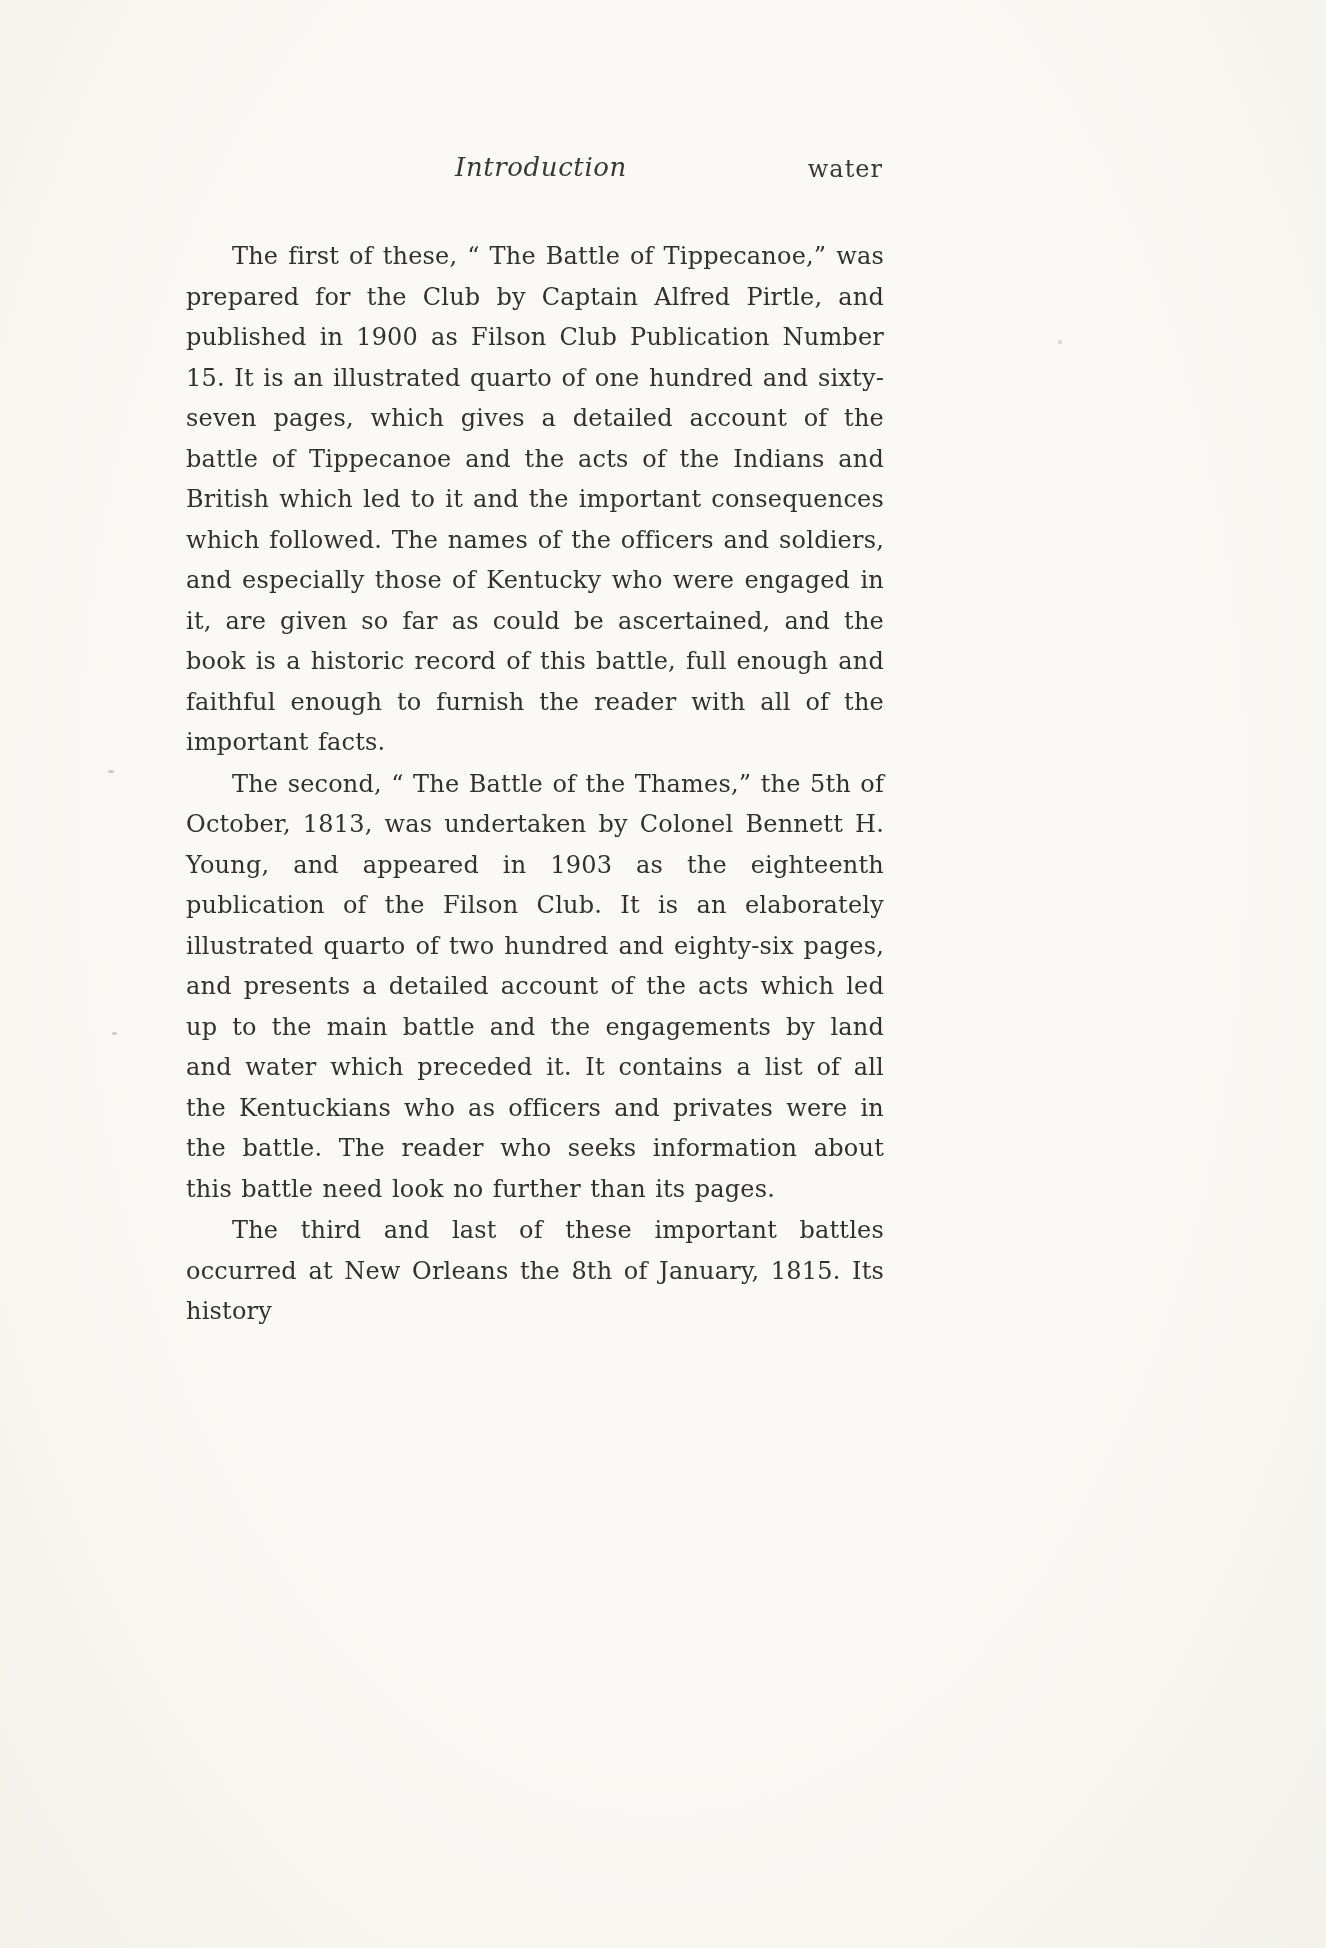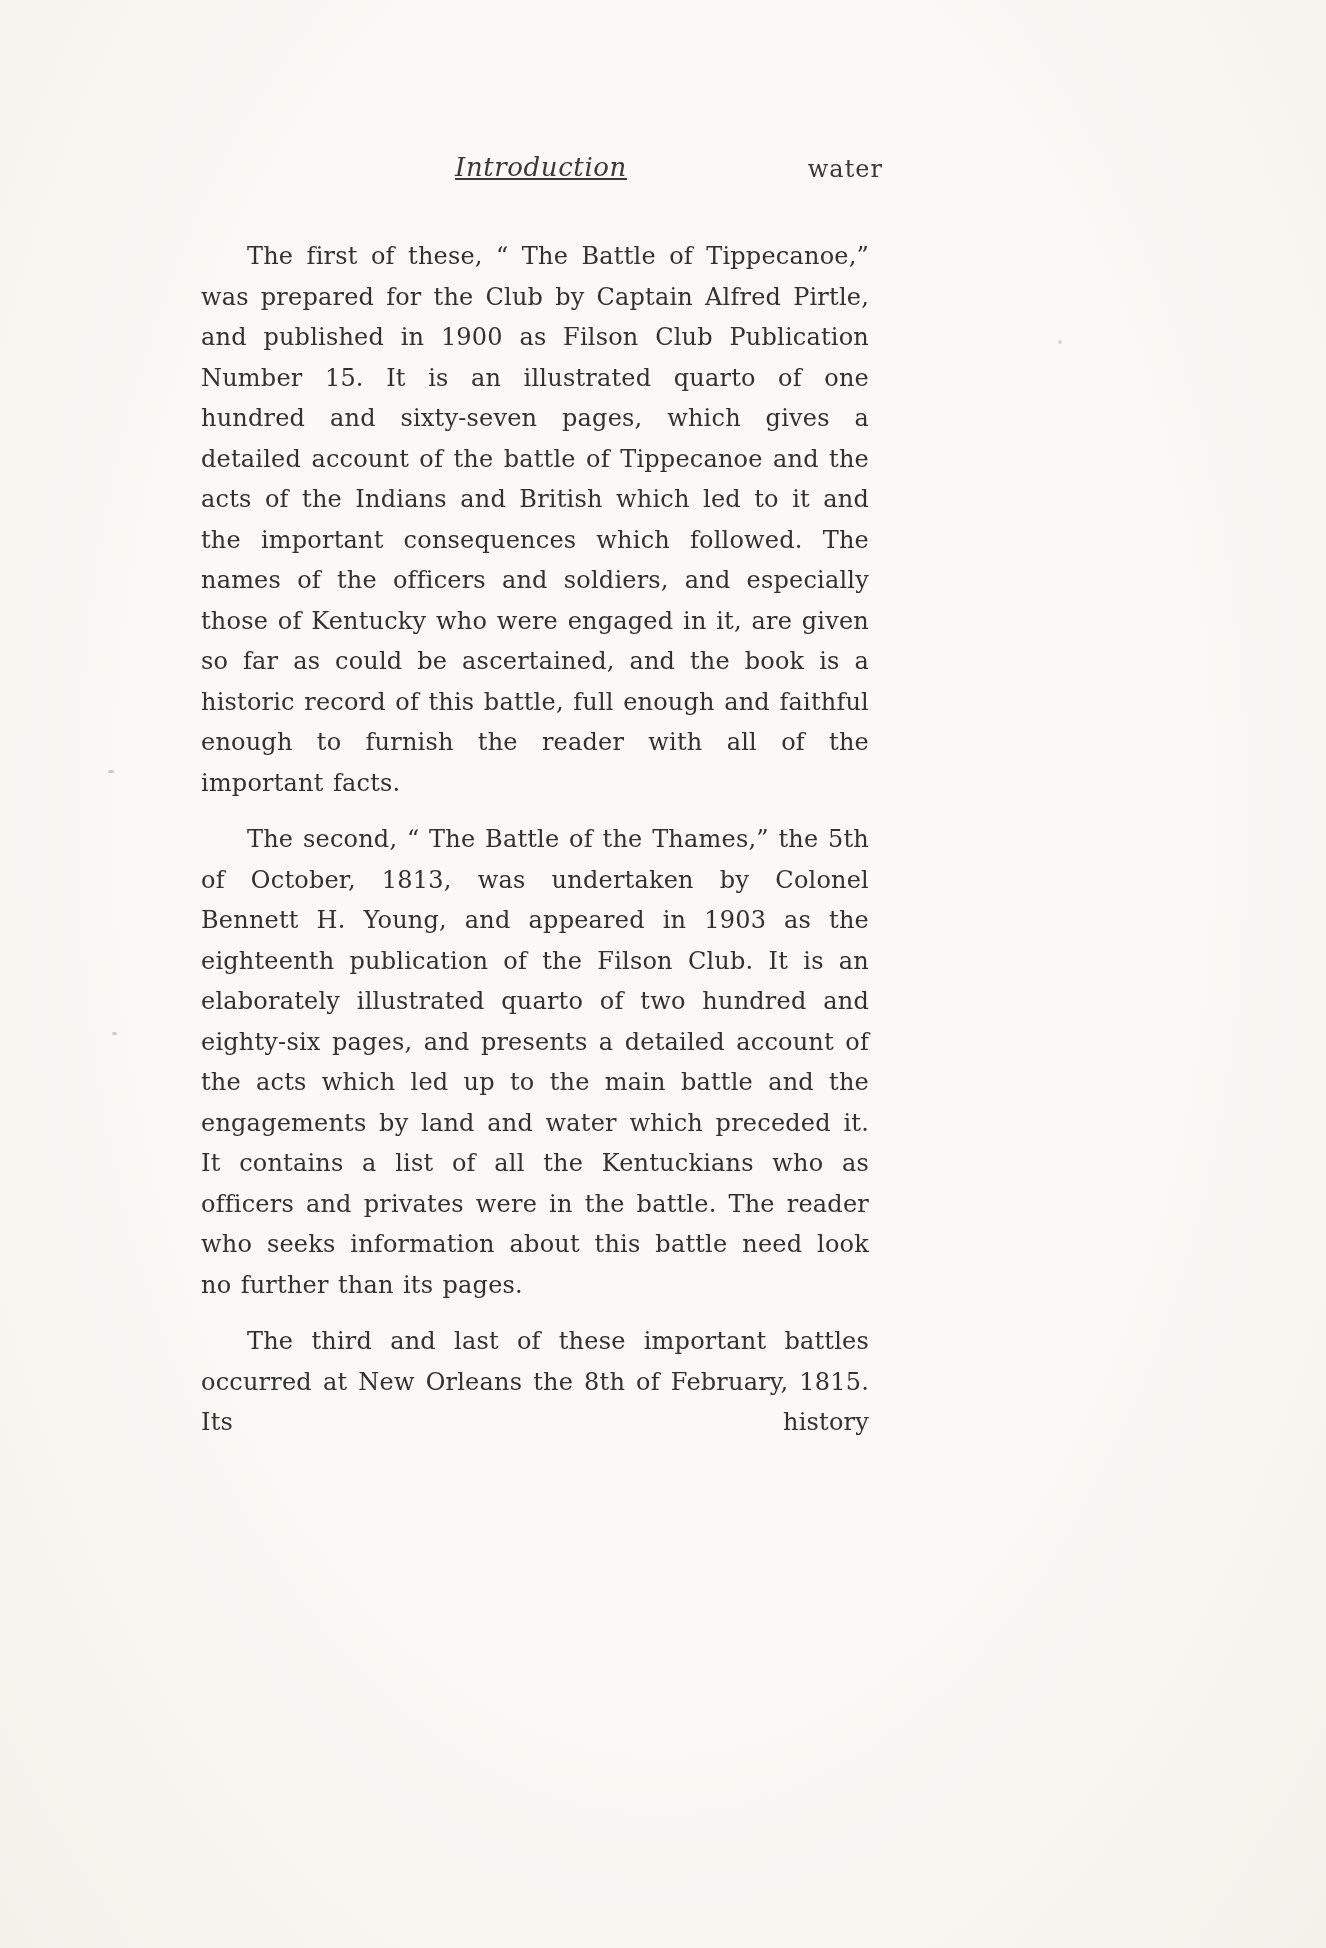--- a/index.html
+++ b/index.html
@@ -29,41 +29,40 @@
   }
   .head-title {
     position: absolute;
     left: 12px;
     right: 0;
     text-align: center;
     font-style: italic;
     font-size: 26px;
     letter-spacing: 0.6px;
     color: #3a3833;
-    text-decoration: underline;
   }
   .folio {
     position: absolute;
     right: 2px;
     top: 3px;
     font-size: 24px;
     letter-spacing: 1px;
     color: #3a3833;
   }
   .body-text {
     margin-top: 42px;
     font-size: 24px;
     line-height: 40.5px;
     text-align: justify;
     letter-spacing: 0.2px;
     word-spacing: 1.5px;
     color: #33312c;
   }
   .para {
-    margin: 16px;
+    margin: 1px;
     text-indent: 46px;
   }
   .para-last {
     text-align-last: justify;
   }
   
   .speck {
     position: absolute;
     background: #8f8d84;
     border-radius: 50%;
@@ -81,21 +80,21 @@
   <div class="text-column">
 
     <div class="running-head">
       <span class="head-title">Introduction</span>
       <span class="folio">water</span>
     </div>
 
     <div class="body-text">
       <p class="para">The first of these, “ The Battle of Tippecanoe,” was prepared for the Club by Captain Alfred Pirtle, and published in 1900 as Filson Club Publication Number 15. It is an illustrated quarto of one hundred and sixty-seven pages, which gives a detailed account of the battle of Tippecanoe and the acts of the Indians and British which led to it and the important consequences which followed. The names of the officers and soldiers, and especially those of Kentucky who were engaged in it, are given so far as could be ascertained, and the book is a historic record of this battle, full enough and faithful enough to furnish the reader with all of the important facts.</p>
       <p class="para">The second, “ The Battle of the Thames,” the 5th of October, 1813, was undertaken by Colonel Bennett H. Young, and appeared in 1903 as the eighteenth publication of the Filson Club.  It is an elaborately illustrated quarto of two hundred and eighty-six pages, and presents a detailed account of the acts which led up to the main battle and the engagements by land and water which preceded it.  It contains a list of all the Kentuckians who as officers and privates were in the battle.  The reader who seeks information about this battle need look no further than its pages.</p>
-      <p class="para para-last">The third and last of these important battles occurred at New Orleans the 8th of February, 1815.  Its history</p>
+      <p class="para para-last">The third and last of these important battles occurred at New Orleans the 8th of January, 1815.  Its history</p>
     </div>
 
   </div>
 
   <div class="speck speck-1"></div>
   <div class="speck speck-2"></div>
   <div class="speck speck-3"></div>
 
 </div>
 

